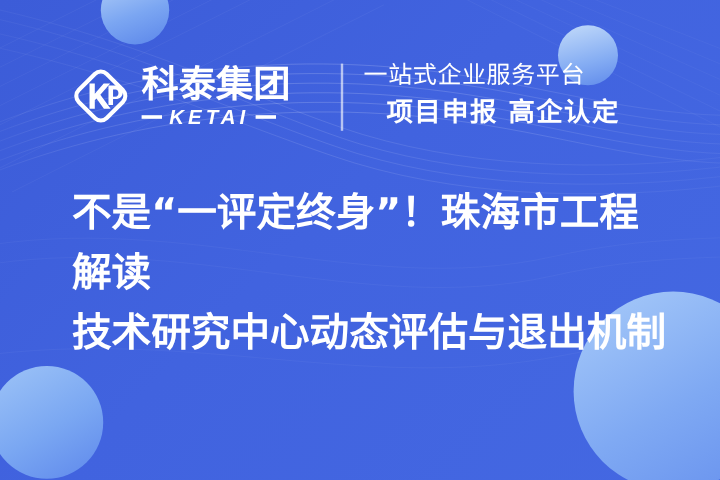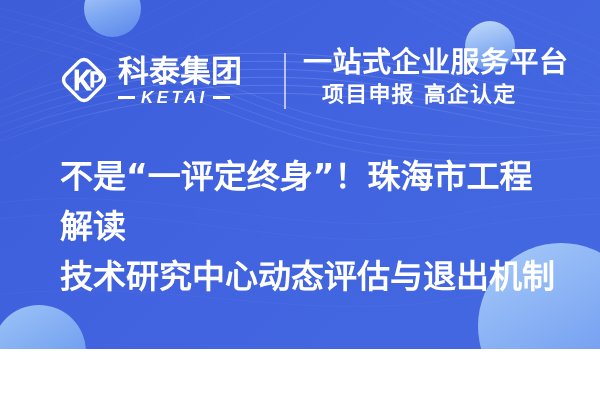--- a/index.html
+++ b/index.html
@@ -8,21 +8,21 @@
     padding: 0;
     background: #ffffff;
   }
   body {
     font-family: "Liberation Sans", "DejaVu Sans", sans-serif;
   }
 
   .banner {
     position: relative;
     width: 600px;
-    height: 349px;
+    height: 400px;
     overflow: hidden;
     background: linear-gradient(135deg, #3c5cd8 0%, #4163df 45%, #4468e2 100%);
   }
 
   
   .bg-layer {
     position: absolute;
     inset: 0;
     overflow: hidden;
     pointer-events: none;
@@ -150,23 +150,23 @@
 
   .tagline {
     position: absolute;
     left: 303px;
     top: 45px;
     display: flex;
     flex-direction: column;
   }
   .tagline-main {
     font-family: "DejaVu Sans", "Liberation Sans", sans-serif;
-    font-size: 29px;
+    font-size: 20px;
     line-height: 34px;
-    font-weight: 700;
+    font-weight: 400;
     color: #ffffff;
     letter-spacing: 0.5px;
     white-space: nowrap;
   }
   .tagline-sub {
     margin-top: 4px;
     font-family: "DejaVu Serif", "Liberation Serif", serif;
     font-size: 22px;
     line-height: 23px;
     font-weight: 700;

